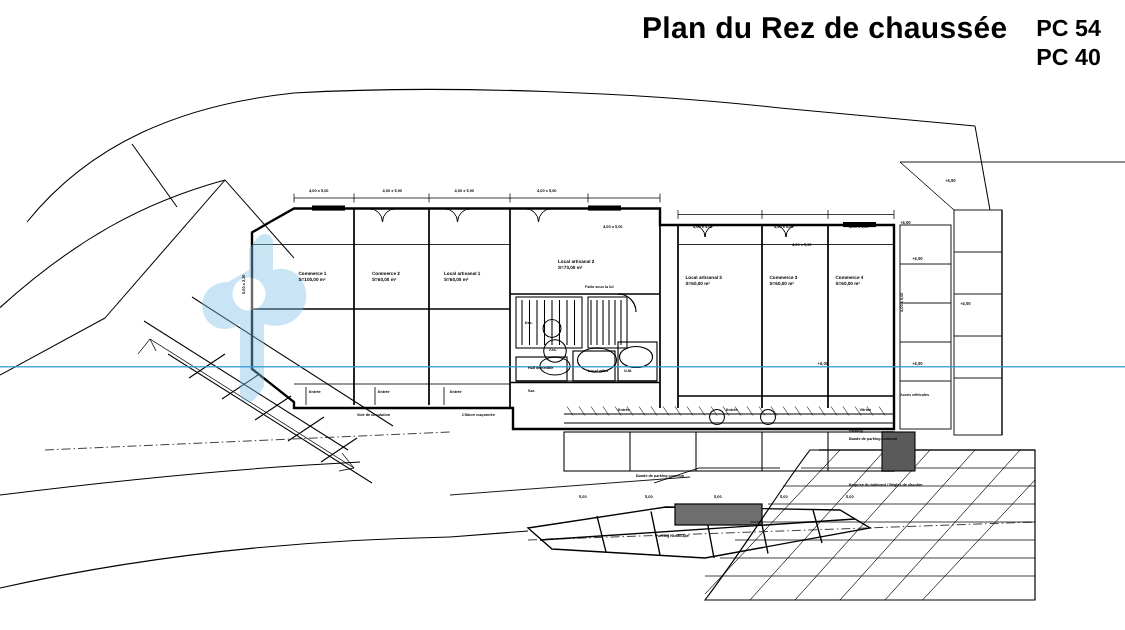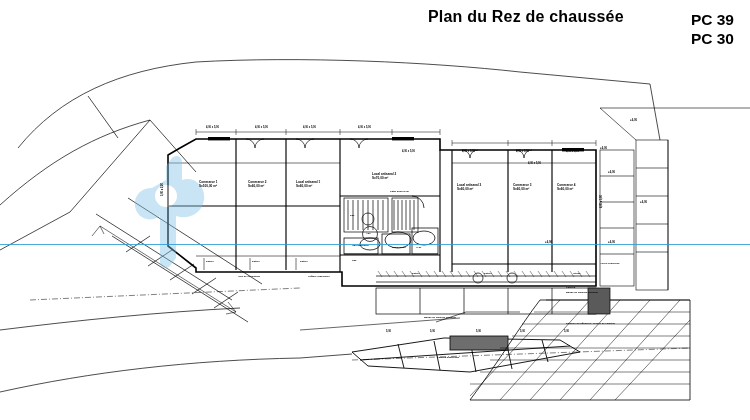--- a/index.html
+++ b/index.html
@@ -2,21 +2,21 @@
 <html><head>
 <meta charset="utf-8">
 <style>
   html,body{margin:0;padding:0;background:#ffffff;}
   body{width:750px;height:420px;position:relative;overflow:hidden;
        font-family:"Liberation Sans",sans-serif;color:#000;}
   #stage{position:absolute;left:0;top:0;width:750px;height:420px;}
 
   
   .title-block{position:absolute;left:428px;top:8px;width:314px;}
-  .title-main{font-size:16px;font-weight:bold;letter-spacing:.2px;
+  .title-main{font-size:20px;font-weight:bold;letter-spacing:.2px;
               display:inline-block;}
   .title-scale{font-size:8.5px;font-weight:bold;margin-top:3px;letter-spacing:.1px;}
   .pc-col{position:absolute;right:8px;top:2px;text-align:left;}
   .pc-line{font-size:15.5px;font-weight:bold;line-height:1.25;}
   .lbl{position:absolute;font-size:3.1px;font-weight:bold;line-height:1.35;
        white-space:nowrap;letter-spacing:0;}
   .lbl2{position:absolute;font-size:2.5px;font-weight:bold;line-height:1.3;
         white-space:nowrap;}
   .dim{position:absolute;font-size:2.6px;font-weight:bold;white-space:nowrap;}
   .vdim{position:absolute;font-size:2.6px;font-weight:bold;white-space:nowrap;
@@ -29,22 +29,22 @@
   svg{display:block;overflow:visible;}
 </style>
 </head>
 <body>
 
 <div id="stage">
 
   <div class="title-block">
     <div class="title-main">Plan du Rez de chaussée</div>
     <div class="pc-col">
-      <div class="pc-line">PC 39</div>
-      <div class="pc-line">PC 30</div>
+      <div class="pc-line">PC 54</div>
+      <div class="pc-line">PC 40</div>
     </div>
   </div>
 
   <svg width="750" height="420" style="position:absolute;left:0;top:0;">
 
     <g fill="none" stroke="#000" stroke-width="0.7">
       <path d="M18,148 C60,96 120,70 196,62 C300,56 430,62 520,72"></path>
       <path d="M0,205 C50,160 95,135 150,120"></path>
       <path d="M0,250 L70,212"></path>
       <path d="M88,96 L118,138"></path>

